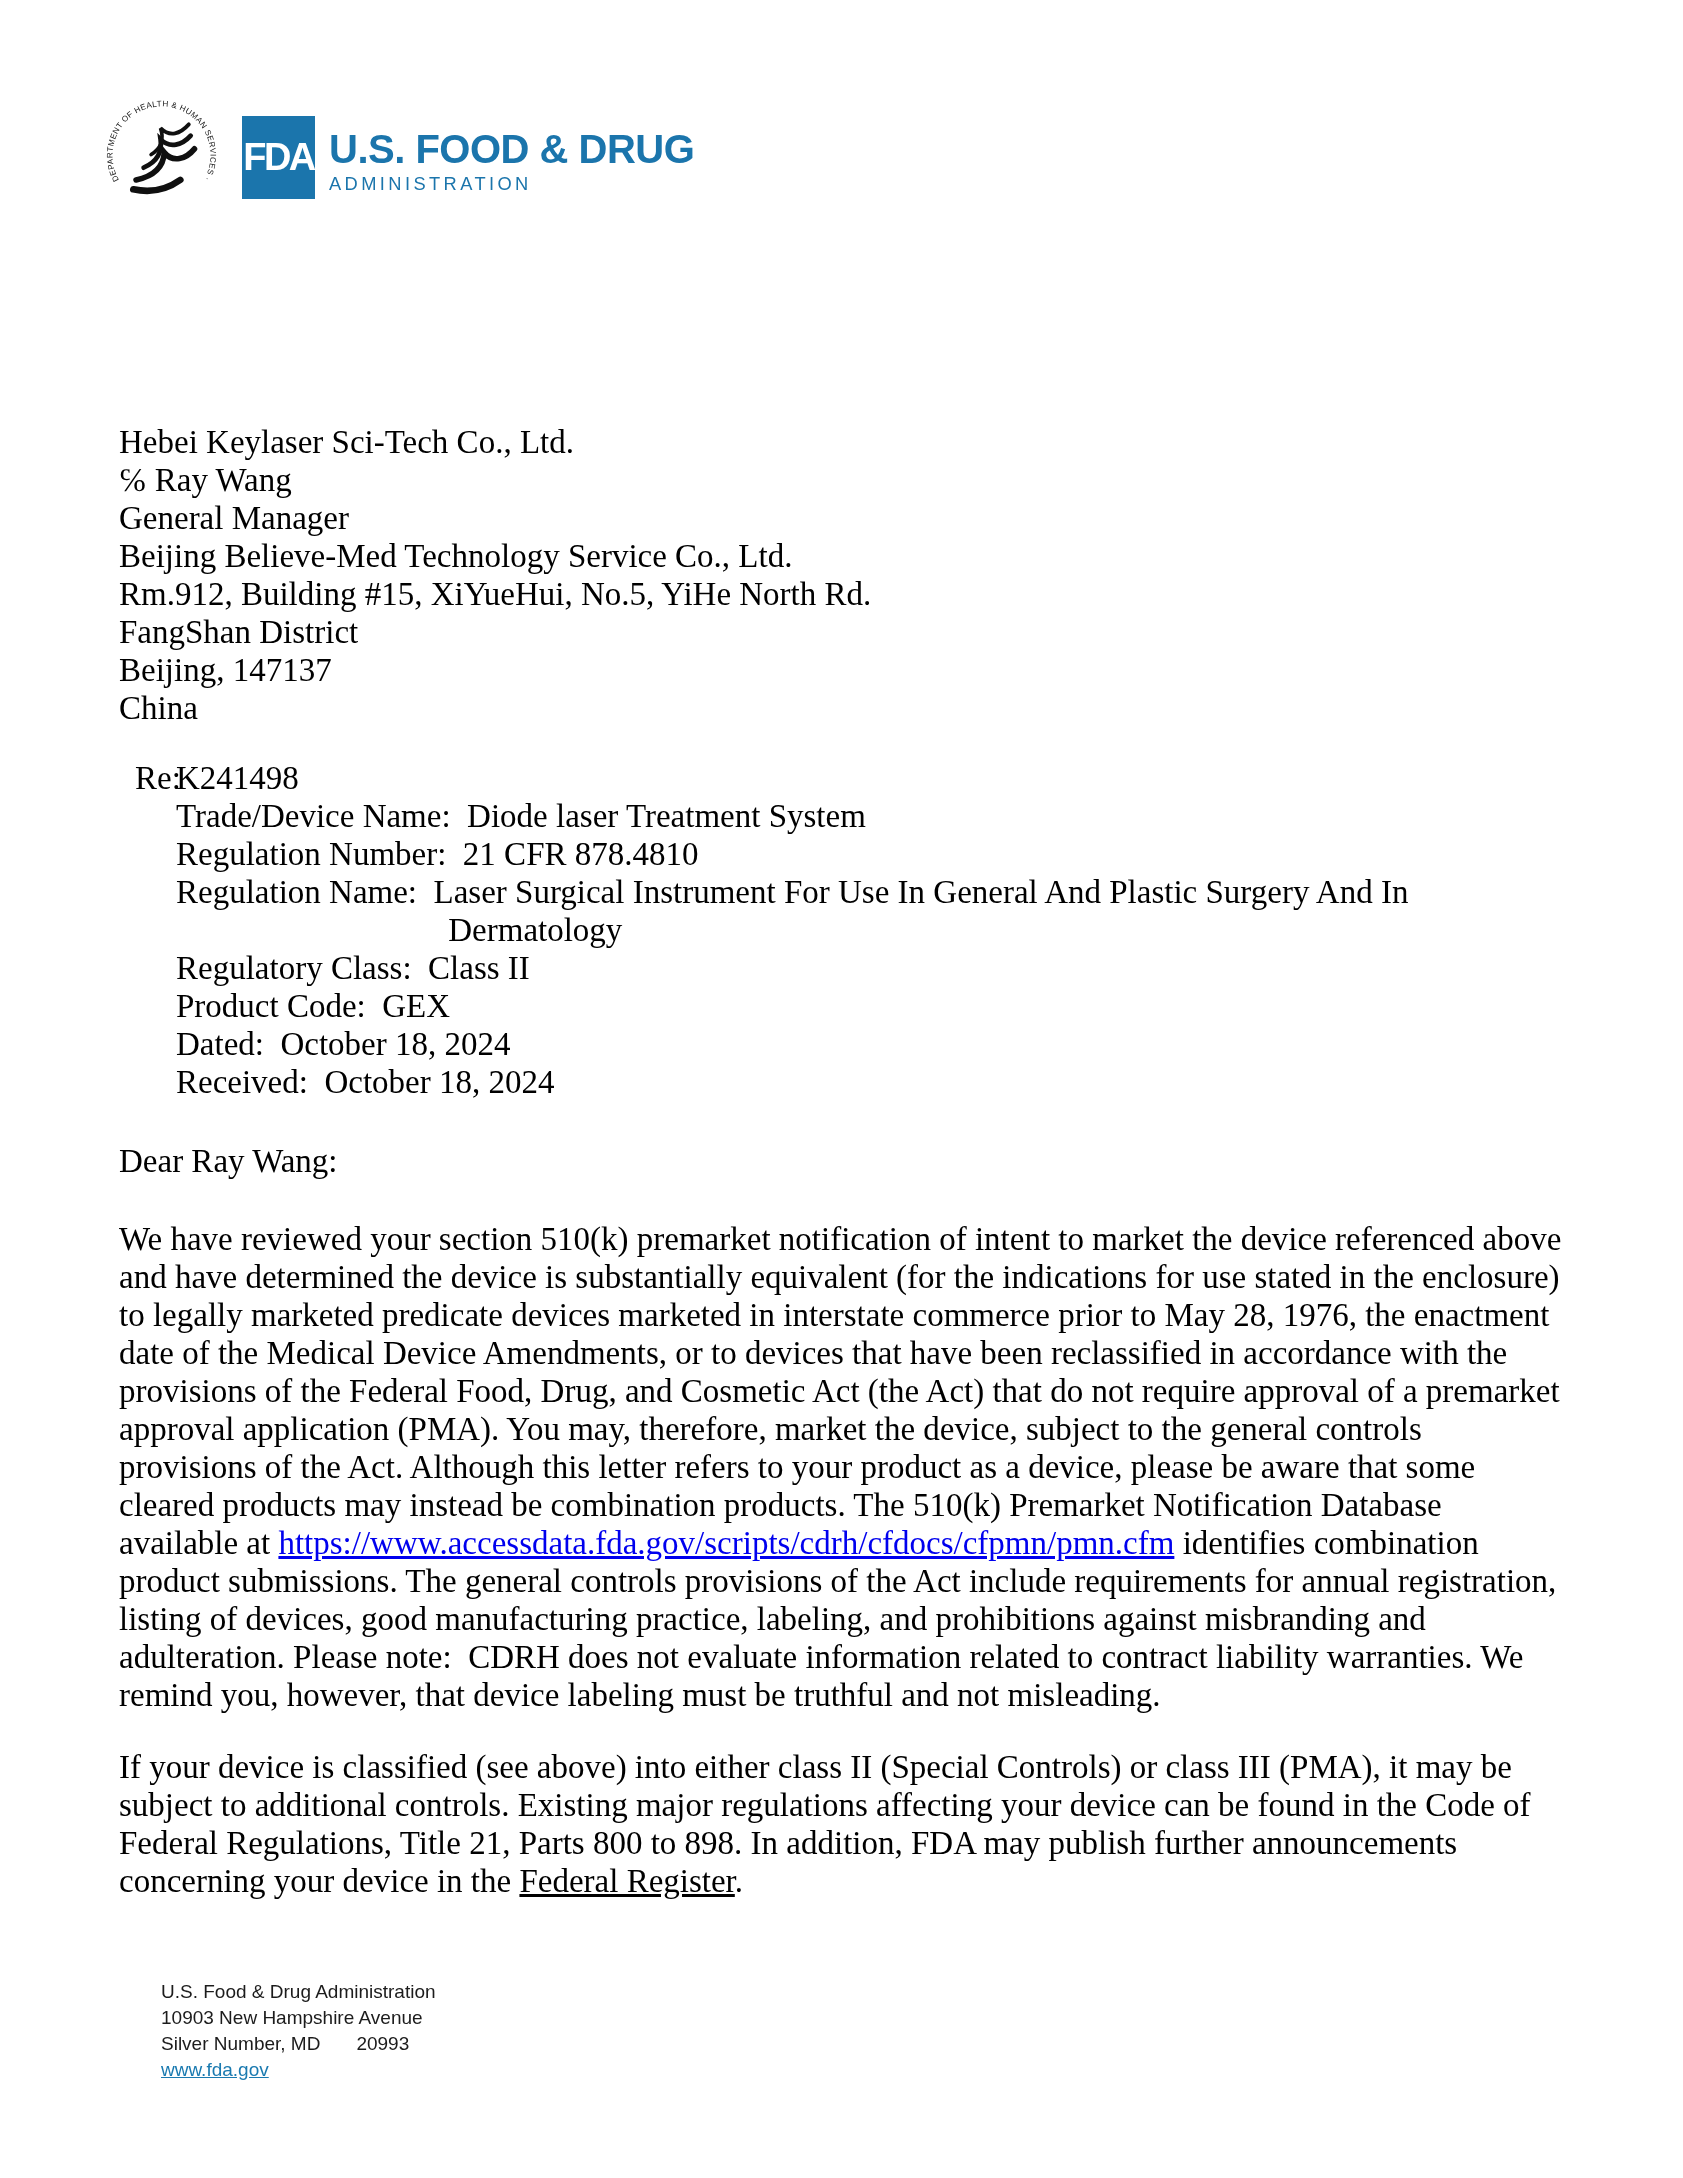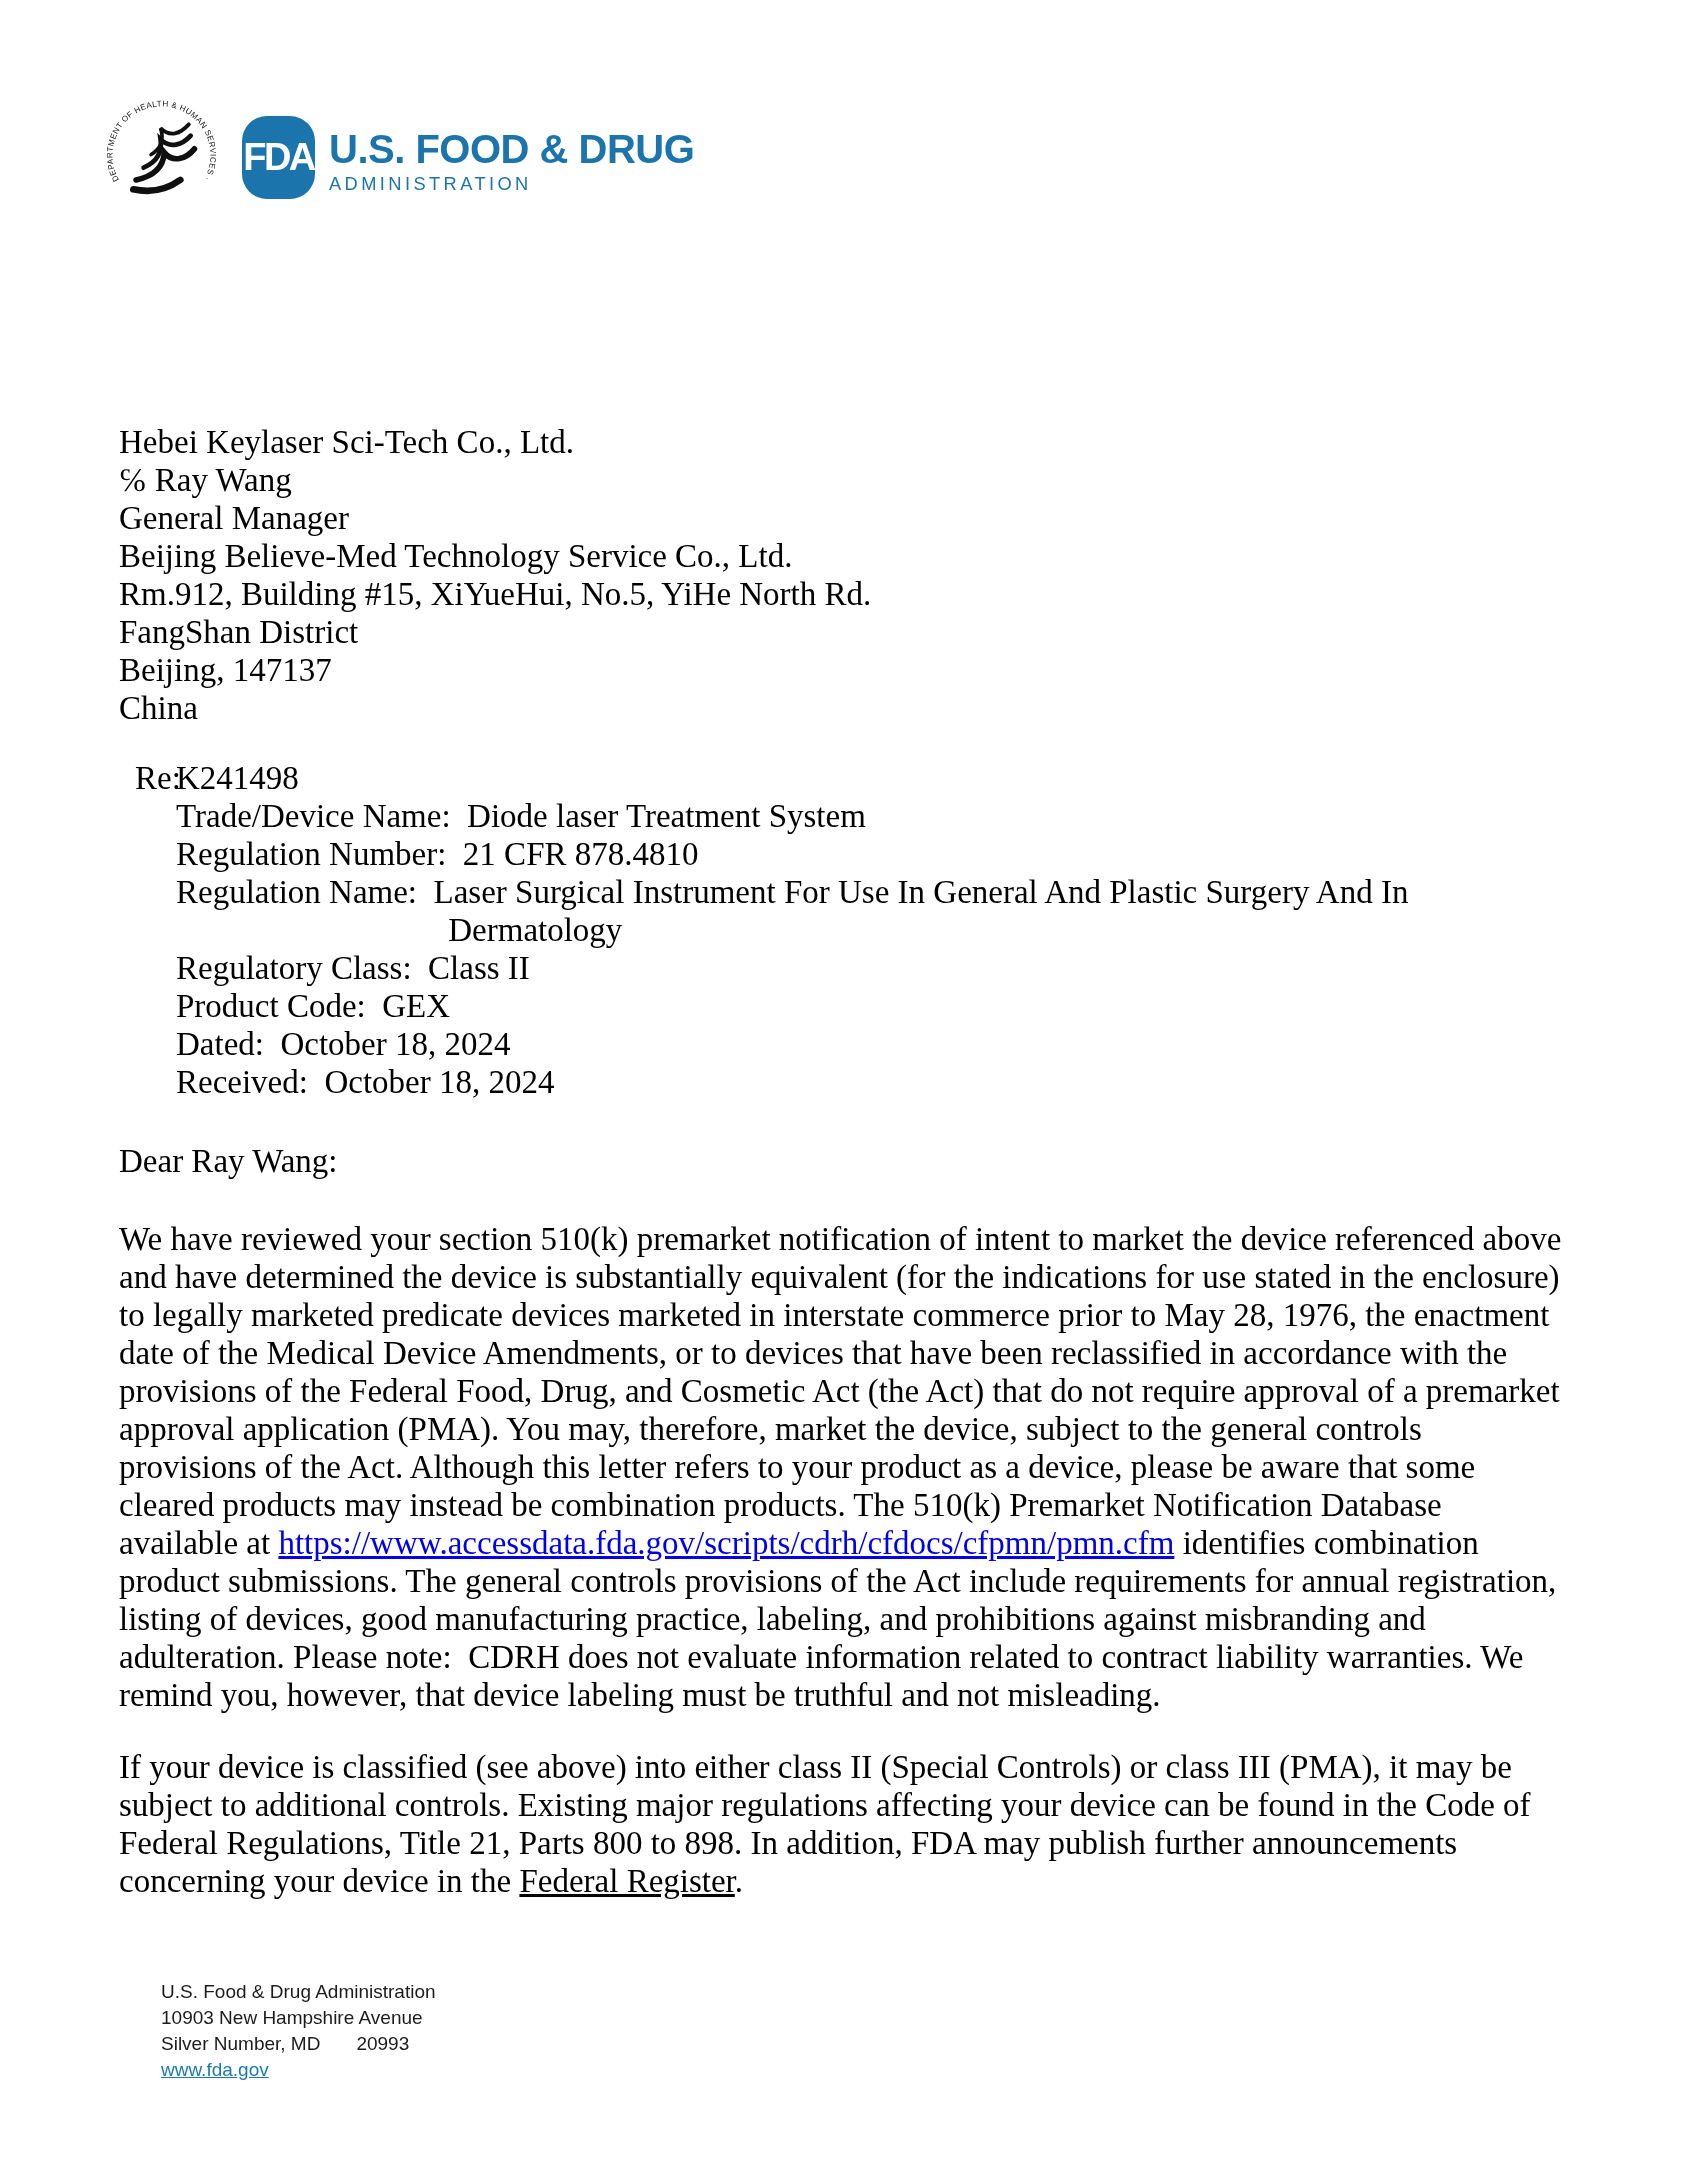--- a/index.html
+++ b/index.html
@@ -65,21 +65,21 @@
         <textPath href="#sealArc" startOffset="0">DEPARTMENT OF HEALTH &amp; HUMAN SERVICES · USA</textPath>
       </text>
       <g stroke="#101010" fill="none" stroke-linecap="round">
         <path d="M30,100 C48,104 66,100 80,90" stroke-width="7"></path>
         <path d="M33,90 C52,86 62,76 63,61 C72,72 86,68 95,57" stroke-width="6"></path>
         <path d="M41,77 C55,71 61,61 59,47 C69,57 82,53 91,43" stroke-width="5"></path>
         <path d="M49,63 C59,57 63,47 59,35 C69,45 80,41 89,31" stroke-width="4"></path>
       </g>
     </svg>
 
-    <div class="fda-square" style="background:#1b75ac;border-radius:25px;">
+    <div class="fda-square" style="background:#1b75ac;">
       <span>FDA</span>
     </div>
 
     <div class="wordmark" style="color:#1b75ac;">
       <div class="l1">U.S. FOOD &amp; DRUG</div>
       <div class="l2">ADMINISTRATION</div>
     </div>
   </div>
 
 

